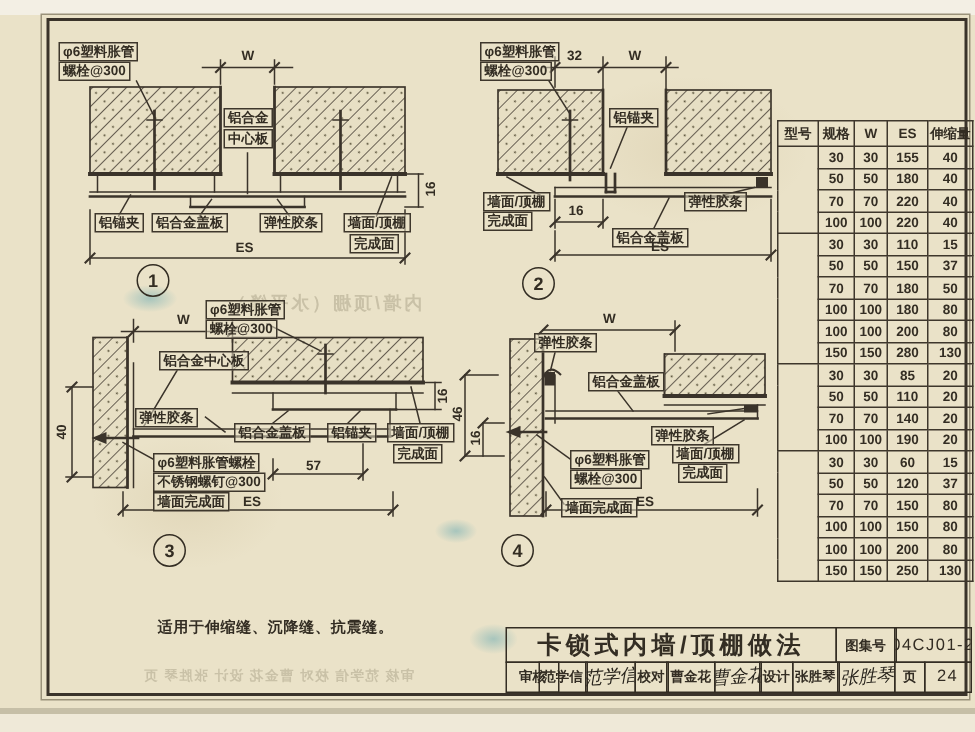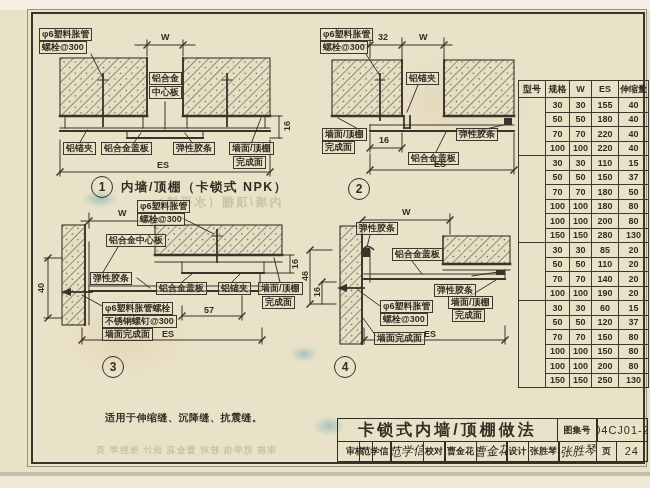--- a/index.html
+++ b/index.html
@@ -122,21 +122,20 @@
     <div class="lbl" style="left:114px;top:58px">中心板</div>
     <div class="lbl" style="left:28px;top:114px">铝锚夹</div>
     <div class="lbl" style="left:66px;top:114px">铝合金盖板</div>
     <div class="lbl" style="left:138px;top:114px">弹性胶条</div>
     <div class="lbl" style="left:194px;top:114px">墙面/顶棚</div>
     <div class="lbl" style="left:198px;top:128px">完成面</div>
     <div class="dim" style="left:126px;top:4px">W</div>
     <div class="dimv" style="left:247px;top:93px">16</div>
     <div class="dim" style="left:122px;top:132px">ES</div>
     <div class="circ" style="left:56px;top:148px">1</div>
-    <div class="cap" style="left:86px;top:151px">内墙/顶棚（卡锁式 NPK）</div>
   </div>
 
   <div class="drawing" style="left:320px;top:28px;width:198px;height:172px">
     <svg width="198" height="172">
       <line x1="50" y1="10" x2="50" y2="30"></line>
         <line x1="82" y1="10" x2="82" y2="32"></line>
         <line x1="124" y1="10" x2="124" y2="32"></line>
       <line x1="42" y1="17" x2="132" y2="17"></line>
       <line class="tk" x1="47" y1="20" x2="53" y2="14"></line>
         <line class="tk" x1="79" y1="20" x2="85" y2="14"></line>

